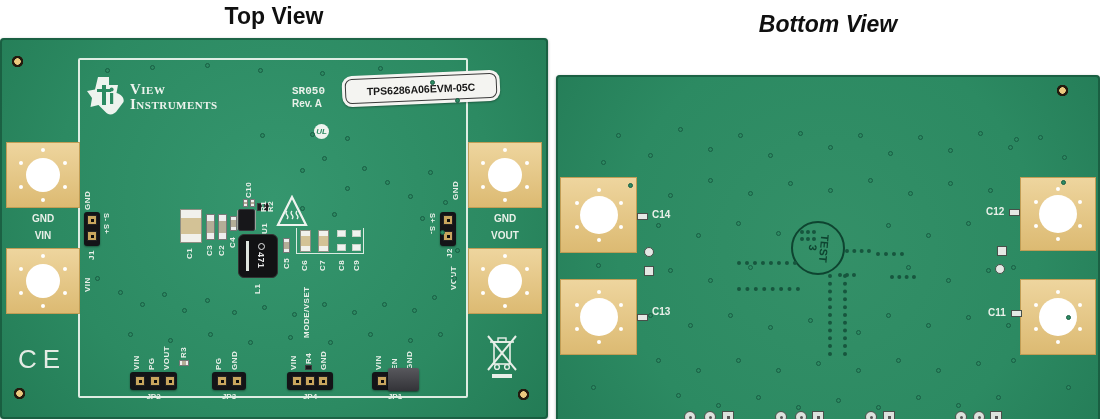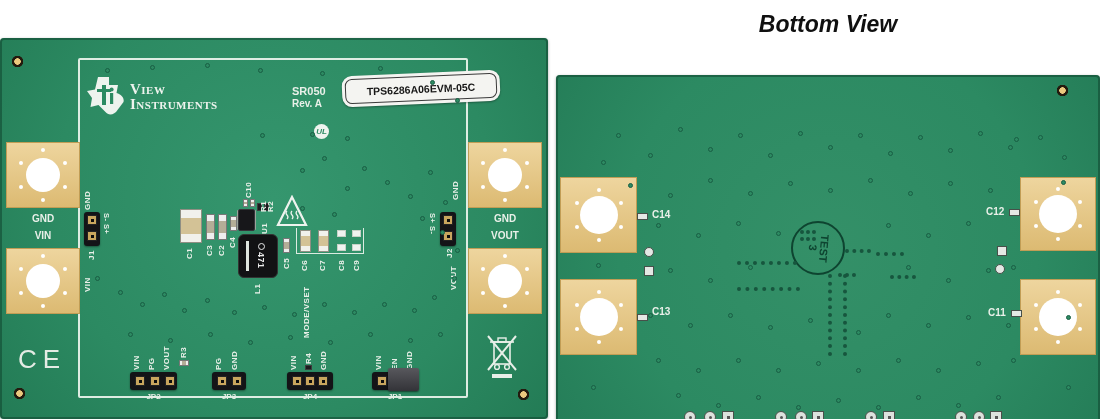--- a/index.html
+++ b/index.html
@@ -10,21 +10,21 @@
   .board{position:absolute;border-radius:4px;
          box-shadow:inset 0 0 0 2px rgba(16,70,48,.55), 0 1px 3px rgba(0,0,0,.35);}
   .board-top{left:0;top:38px;width:548px;height:381px;
              background:radial-gradient(circle at 50% 42%, #35966e 0%, #2c8a62 62%, #237b55 100%);}
   .board-bottom{left:556px;top:43px;width:544px;height:371px;
              background:radial-gradient(circle at 50% 46%, #349068 0%, #2c8a62 62%, #247c57 100%);margin-top:32px;}
   .silk{color:#e9f0e9;position:absolute;line-height:1;}
   .b8{font-size:8px;font-weight:bold;}
   .b9{font-size:9px;font-weight:bold;}
   .b10{font-size:10px;font-weight:bold;}
-  .b11{font-size:11px;font-weight:bold;}
+  .b11{font-size:11px;font-weight:bold;font-family:Liberation Mono, monospace;}
   .vtext{writing-mode:vertical-rl;transform:rotate(180deg);letter-spacing:.5px;
          display:flex;align-items:center;justify-content:flex-start;}
   .vtext-cw{writing-mode:vertical-rl;letter-spacing:.5px;}
   .silkrect{position:absolute;border:2px solid rgba(238,245,238,.92);border-radius:2px;}
   .fiducial{position:absolute;width:13px;height:13px;border-radius:50%;
     background:radial-gradient(circle,#ecc97e 0 3px,#241a0e 3.5px 5.5px,rgba(0,0,0,0) 6px);}
   .via{position:absolute;width:5px;height:5px;border-radius:50%;
        border:1.5px solid #195e44;background:#2d8a62;}
   .bigpad{position:absolute;background:linear-gradient(180deg,#eed59e,#dcba72);
           border:1px solid #c19d55;}
@@ -66,20 +66,21 @@
   .bpad-s::after{content:"";position:absolute;left:3.5px;top:3.5px;width:3px;height:3px;background:#555;}
   .smpad{position:absolute;background:#e4e8e4;border:1px solid #47504a;}
   .brand-text{font-family:"Liberation Serif",serif;font-variant:small-caps;font-weight:bold;
               color:#eef3ee;font-size:15px;line-height:1.02;letter-spacing:.5px;}
 </style>
 </head>
 <body>
 
 <div class="canvas">
 
+  <div class="title" style="left:0;top:3px;width:548px;">Top View</div>
   <div class="title" style="left:556px;top:11px;width:544px;font-style:italic;">Bottom View</div>
 
   <div class="board board-top" id="top-board">
 
     <div class="silkrect" style="left:78px;top:20px;width:390px;height:340px;"></div>
 
     <div class="fiducial" style="left:11px;top:17px;"></div>
     <div class="fiducial" style="left:13px;top:349px;"></div>
     <div class="fiducial" style="left:517px;top:350px;"></div>
 

